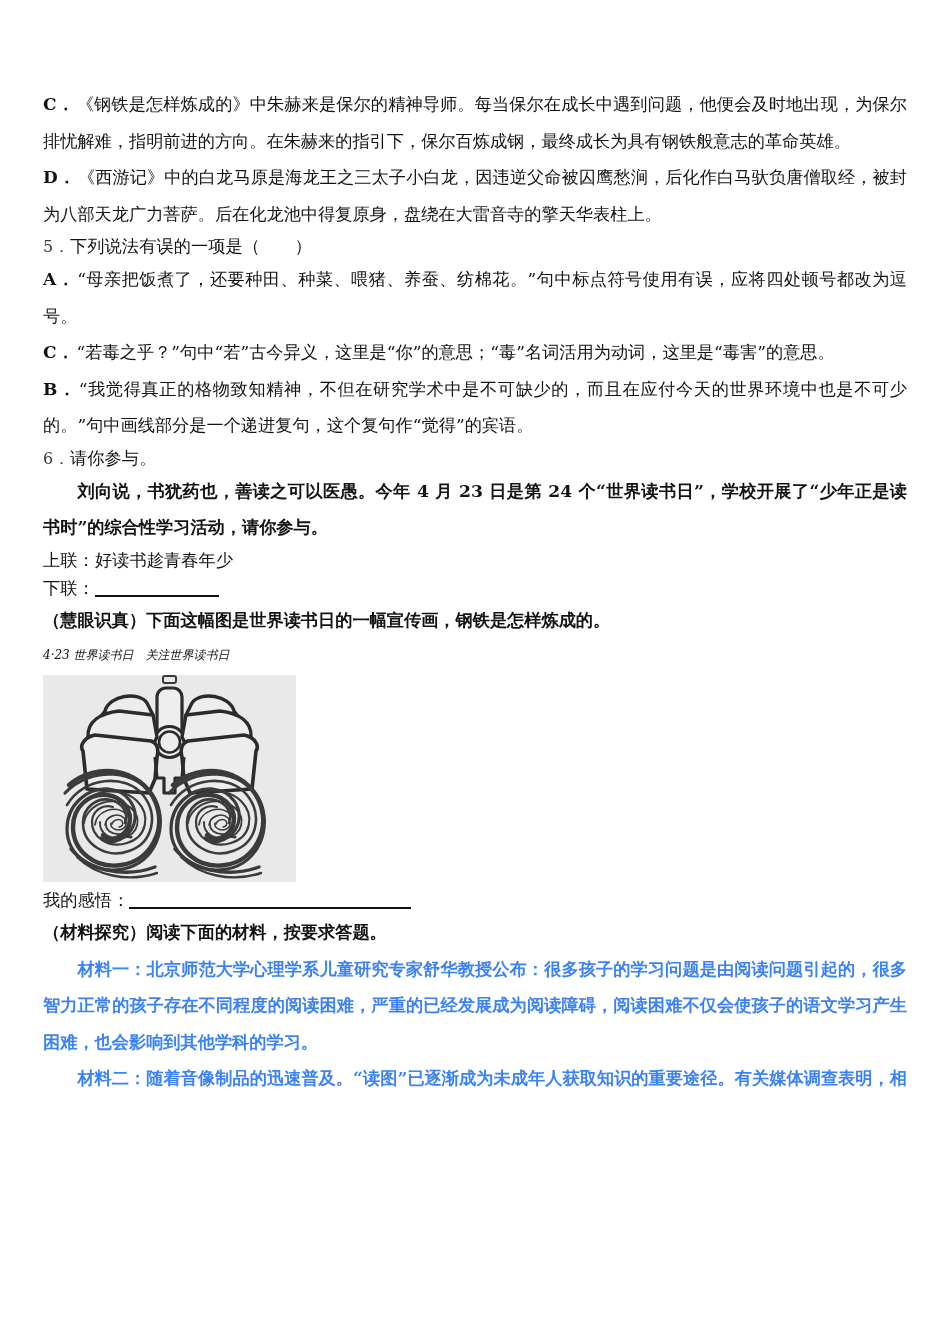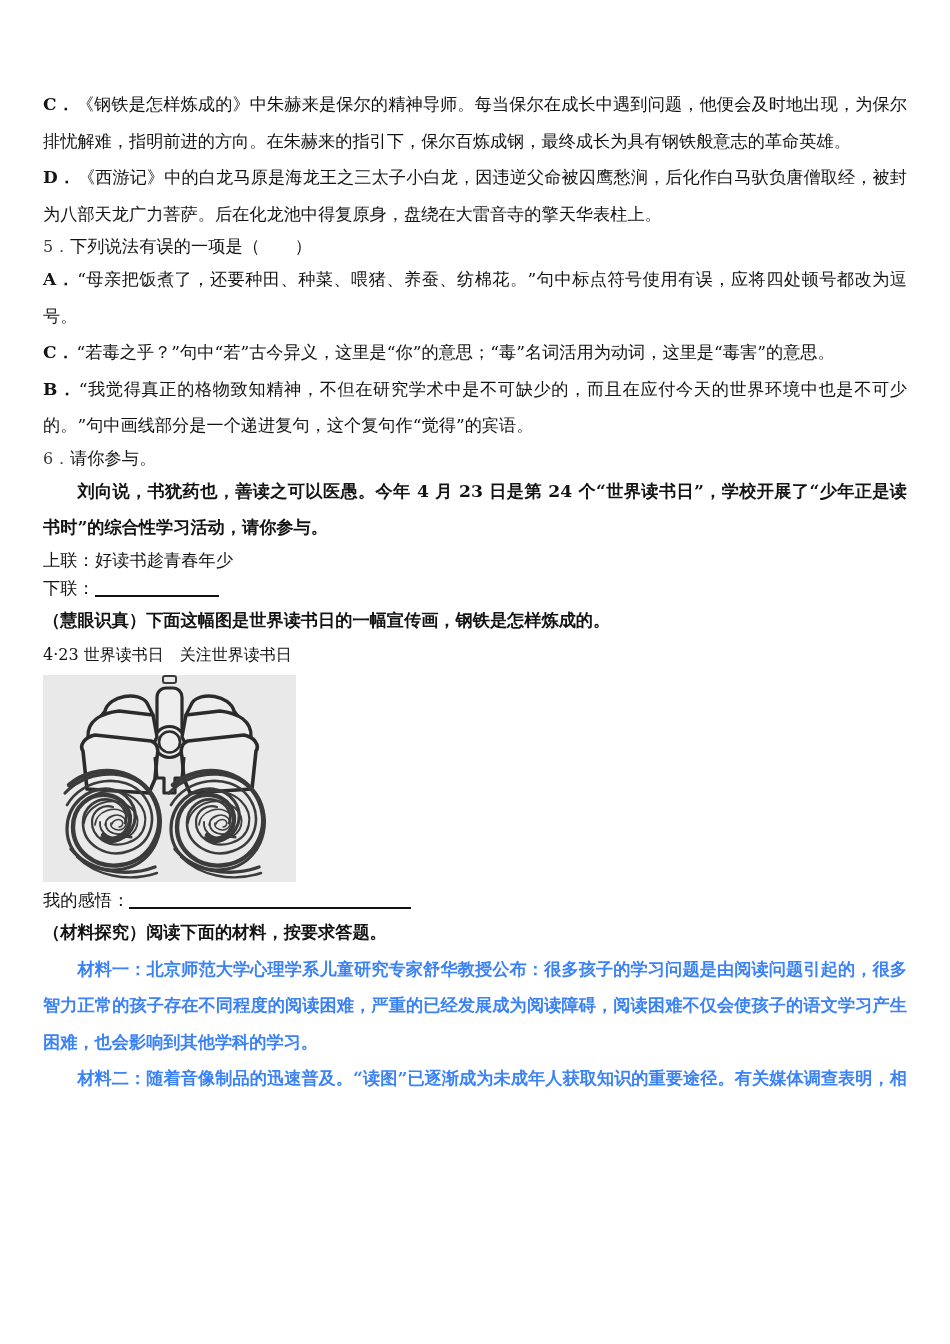--- a/index.html
+++ b/index.html
@@ -77,24 +77,25 @@
     display: inline-block;
     vertical-align: -3px;
     border-bottom: 2.4px solid #111;
     height: 0;
   }
   .rule-short { width: 124px; }
   .rule-long  { width: 282px; }
 
   
   .poster-caption {
-    font-size: 16px;
+    font-size: 12px;
     line-height: 34px;
     color: #131313;
     white-space: pre;
+    font-style: italic;
   }
   .poster-box {
     width: 253px;
     height: 207px;
     background: #e9e9e9;
     margin-top: 3px;
     position: relative;
     overflow: hidden;
   }
   .poster-box svg { display: block; }

